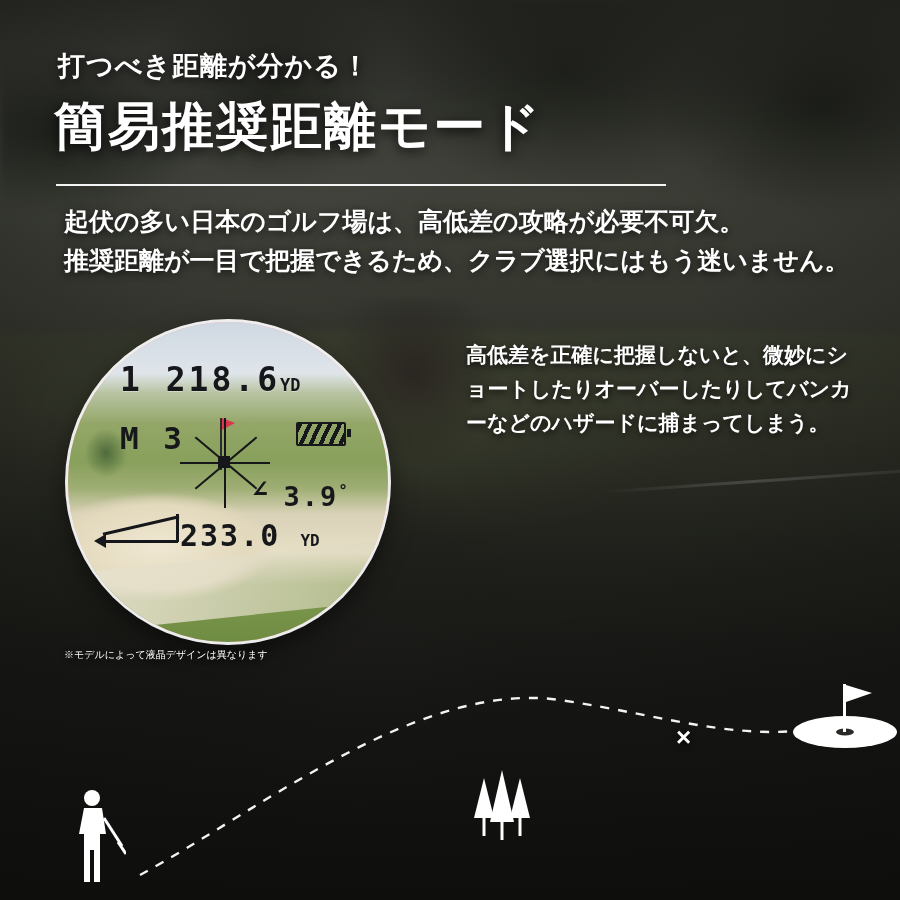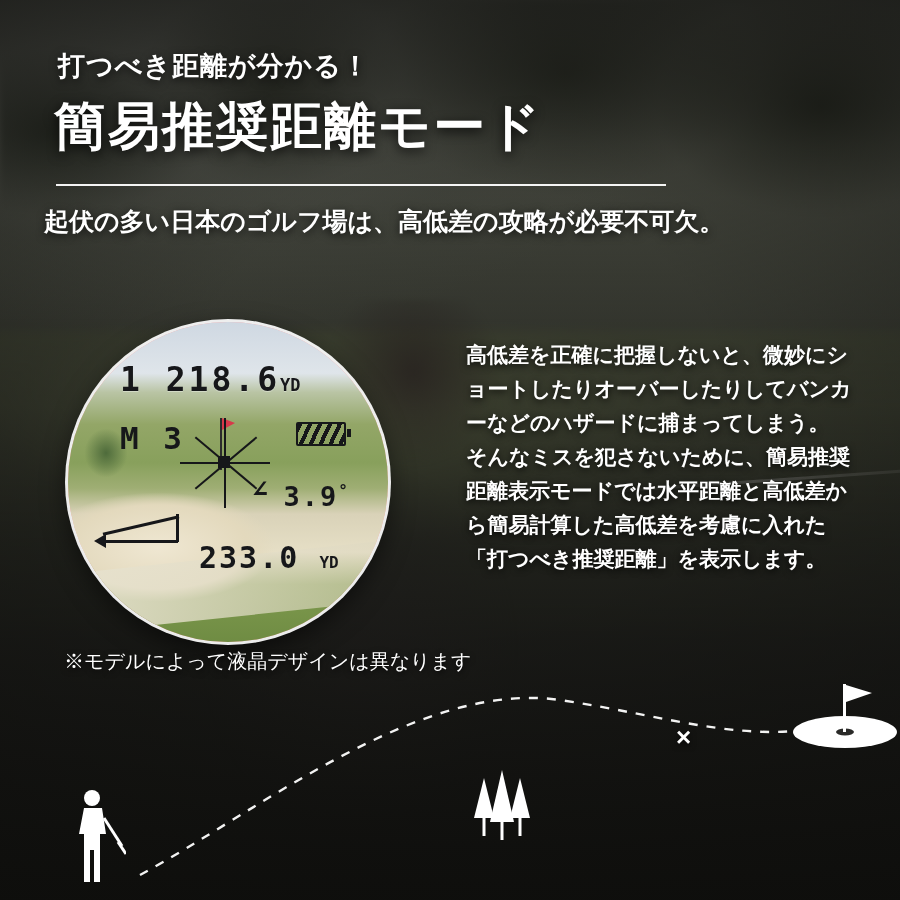--- a/index.html
+++ b/index.html
@@ -104,21 +104,21 @@
   }
   .rule {
     position: absolute;
     left: 56px; top: 184px;
     width: 610px; height: 2px;
     background: #ffffff;
     opacity: 0.95;
   }
   .lede {
     position: absolute;
-    left: 44px; top: 202px;
+    left: 64px; top: 202px;
     color: #ffffff;
     font-size: 25px;
     font-weight: bold;
     line-height: 1.55;
     text-shadow: 0 2px 8px rgba(0,0,0,0.8);
     white-space: nowrap;
   }
 
   
   .lens {
@@ -215,24 +215,23 @@
     letter-spacing: 2px;
   }
   .lcd-angle .deg { font-size: 16px; vertical-align: top; }
   .lcd-anglesym {
     position: absolute;
     right: 120px; top: 152px;
     font-size: 26px;
   }
   .lcd-bottom {
     position: absolute;
-    left: 112px; top: 218px;
+    left: 112px; top: 196px;
     font-size: 30px;
     letter-spacing: 2px;
-    margin-left: 19px;
   }
   .lcd-bottom .unit { font-size: 16px; letter-spacing: 0; }
   .lcd-reticle {
     position: absolute;
     left: 112px; top: 96px;
     width: 90px; height: 90px;
   }
   .lcd-reticle span {
     position: absolute;
     background: #16171a;
@@ -269,21 +268,21 @@
     font-size: 21px;
     font-weight: bold;
     line-height: 1.62;
     text-shadow: 0 2px 7px rgba(0,0,0,0.85);
     margin-top: 16px;
   }
   .note {
     position: absolute;
     left: 64px; top: 648px;
     color: #ffffff;
-    font-size: 20px;
+    font-size: 10px;
     text-shadow: 0 2px 6px rgba(0,0,0,0.85);
   }
 
   
   .bottom-art { position: absolute; left: 0; top: 660px; width: 900px; height: 240px; }
   .golfer-icon {
     position: absolute;
     left: 66px; top: 128px;
     width: 60px; height: 96px;
   }
@@ -317,20 +316,21 @@
   <div class="bg-golfer"></div>
   <div class="bg-club"></div>
   <div class="bg-vignette"></div>
 
   <div class="header">
     <div class="eyebrow">打つべき距離が分かる！</div>
     <div class="headline">簡易推奨距離モード</div>
     <div class="rule"></div>
     <div class="lede">
       <div>起伏の多い日本のゴルフ場は、高低差の攻略が必要不可欠。</div>
+      <div>推奨距離が一目で把握できるため、クラブ選択にはもう迷いません。</div>
     </div>
   </div>
 
   <div class="lens">
     <div class="lens-scene"></div>
     <div class="lens-bunker"></div>
     <div class="lens-path"></div>
     <div class="lens-tree"></div>
     <div class="lens-flag"></div>
 
@@ -363,21 +363,20 @@
       </div>
 
       <div class="lcd-bottom">
         <span>233.0</span> <span class="unit">YD</span>
       </div>
     </div>
   </div>
 
   <div class="body-copy">
       <div>高低差を正確に把握しないと、微妙にショートしたりオーバーしたりしてバンカーなどのハザードに捕まってしまう。</div>
-      <div>そんなミスを犯さないために、簡易推奨距離表示モードでは水平距離と高低差から簡易計算した高低差を考慮に入れた「打つべき推奨距離」を表示します。</div>
     </div>
   <div class="note">※モデルによって液晶デザインは異なります</div>
 
   <div class="bottom-art">
     <svg width="900" height="240" viewBox="0 0 900 240" style="position:absolute;left:0;top:0;">
       <path d="M140 215 C 260 150, 420 20, 560 40 C 670 56, 760 90, 850 60" fill="none" stroke="#ffffff" stroke-width="2.4" stroke-dasharray="9 9" opacity="0.95"></path>
     </svg>
 
     <svg class="golfer-icon" viewBox="0 0 60 96">
       <circle cx="26" cy="10" r="8" fill="#ffffff"></circle>

